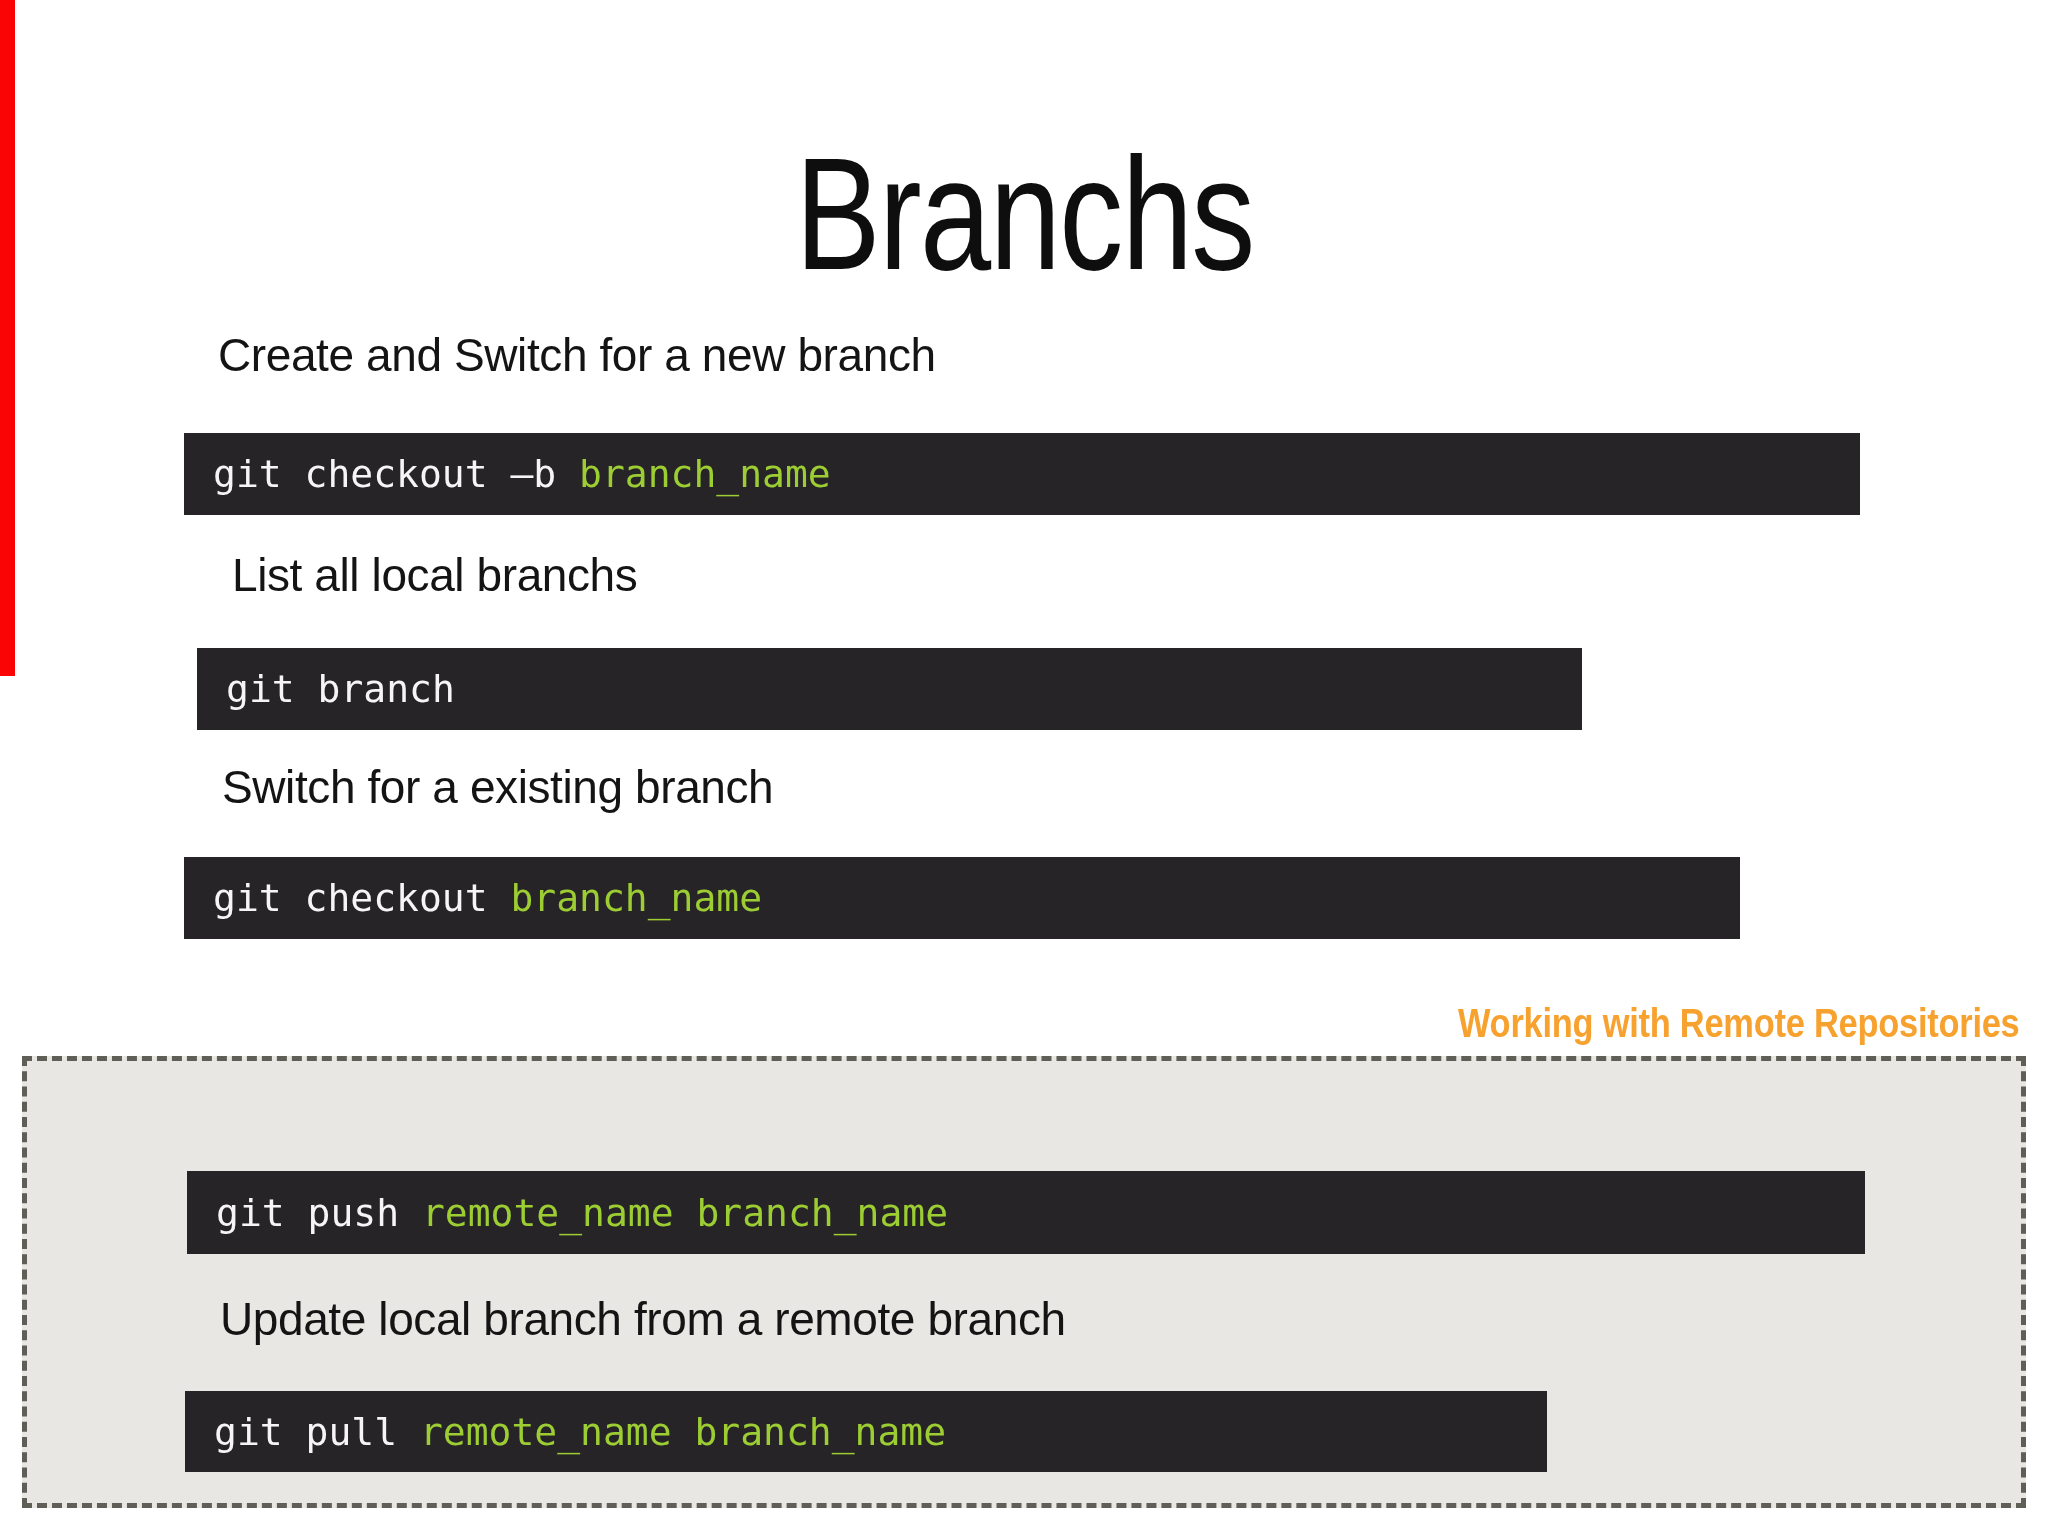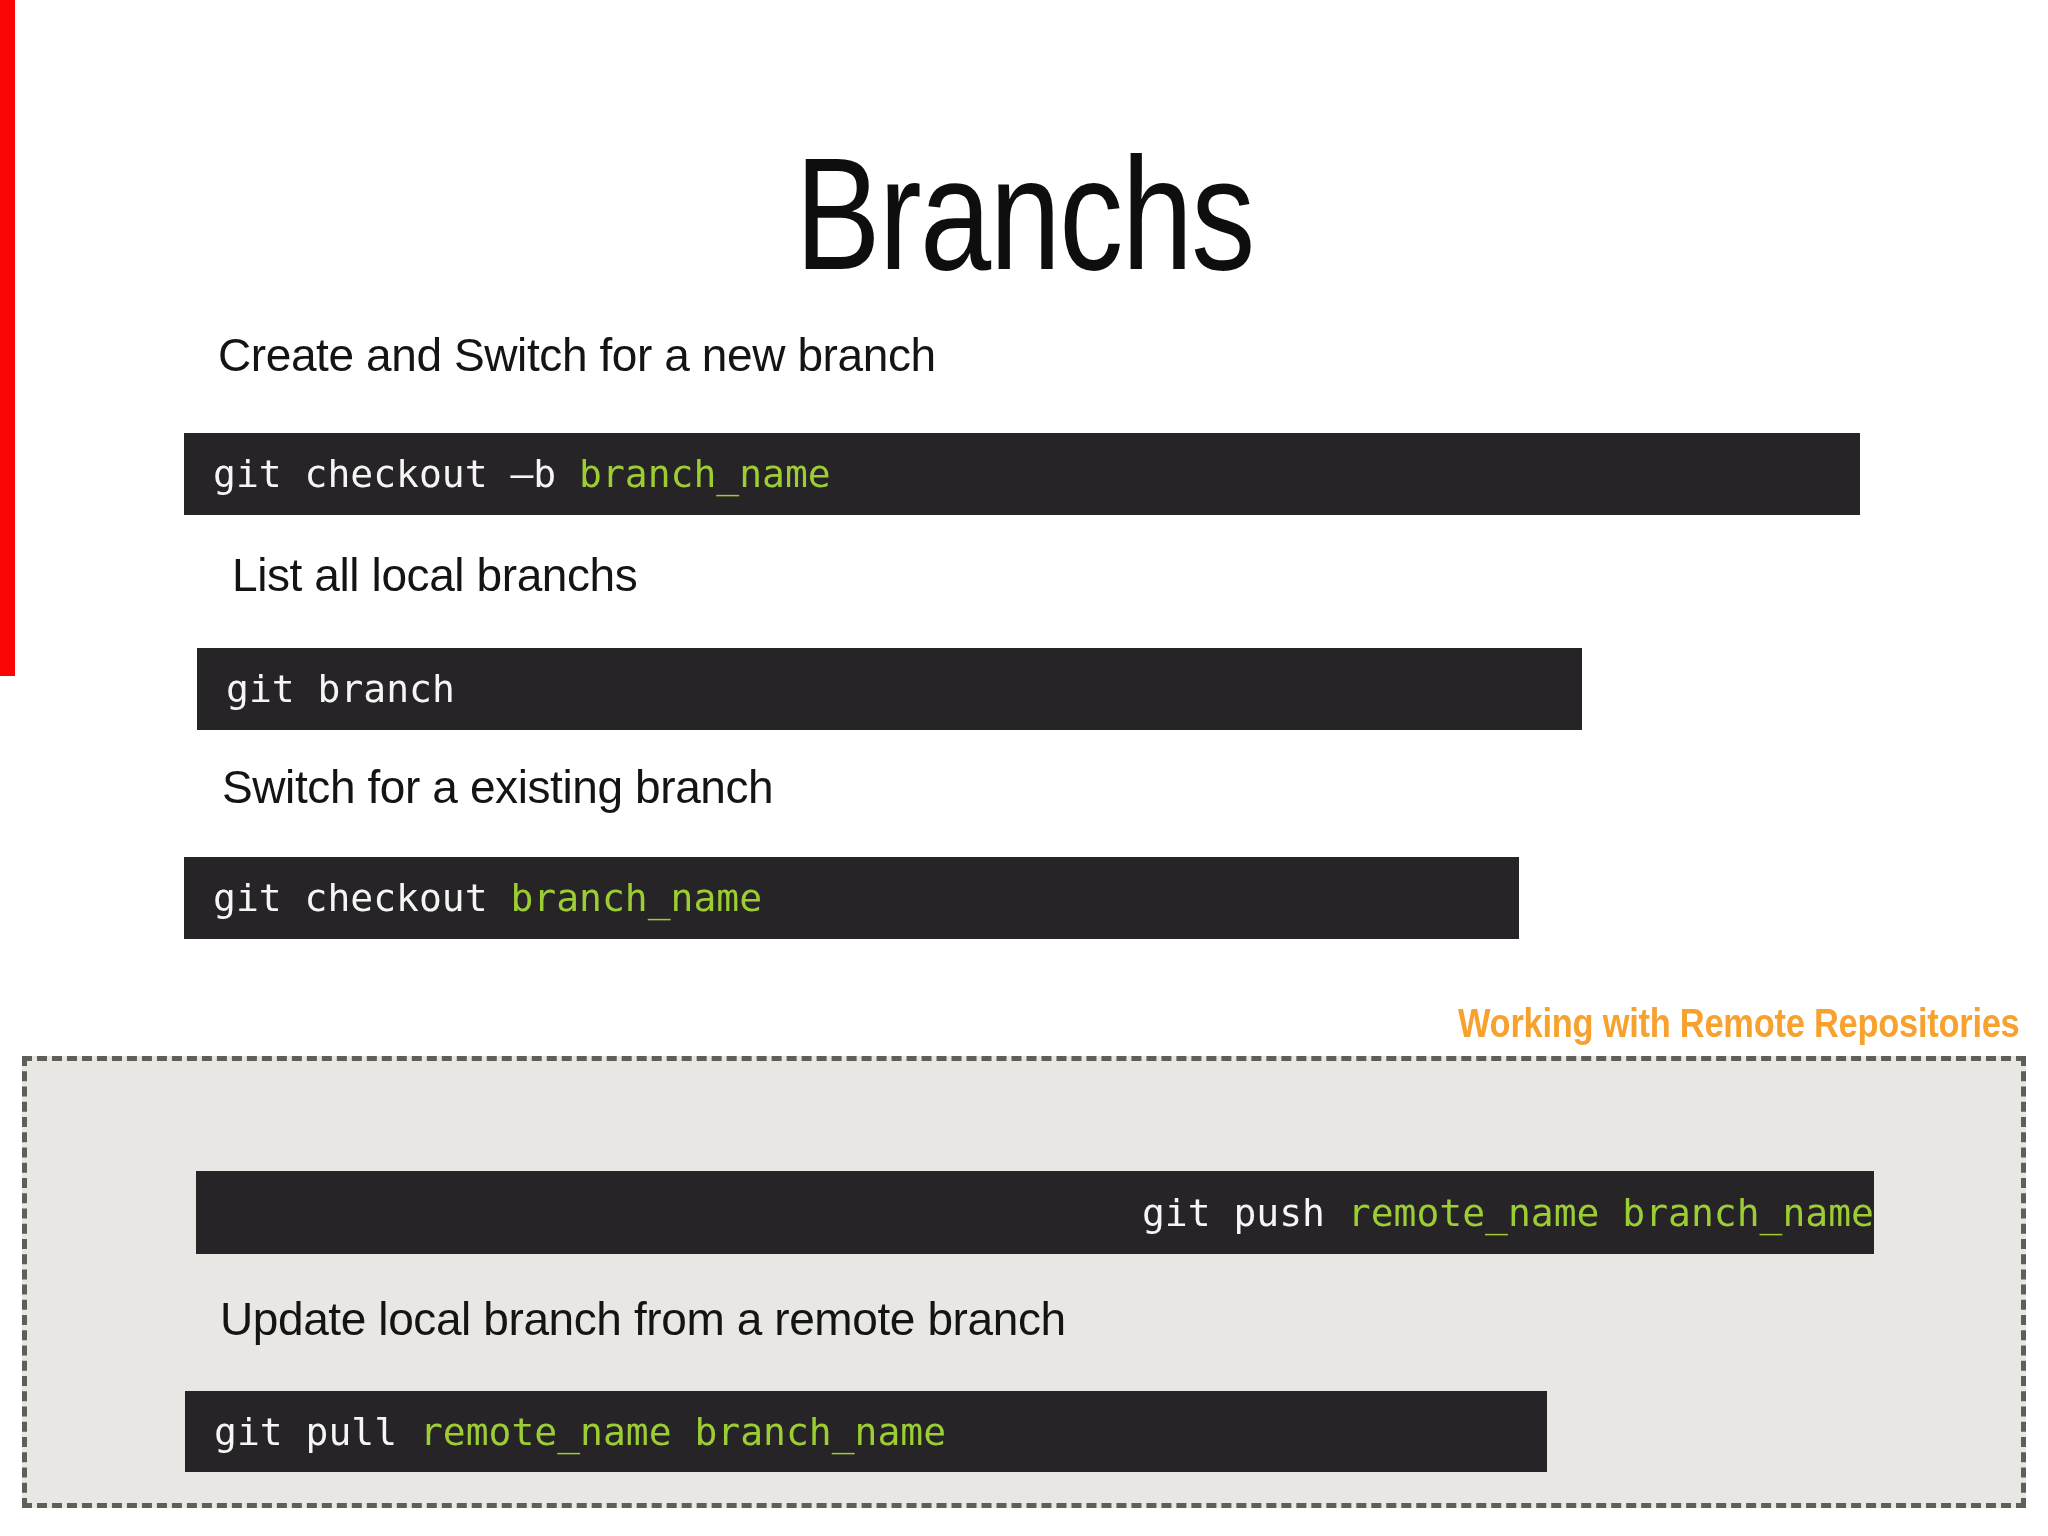--- a/index.html
+++ b/index.html
@@ -84,29 +84,29 @@
   <div class="code-bar" style="left:184px; top:433px; width:1676px;">
     <span class="code-cmd">git checkout –b </span><span class="code-arg">branch_name</span>
   </div>
 
   <div class="label" style="left:232px; top:548px;">List all local branchs</div>
   <div class="code-bar" style="left:197px; top:648px; width:1385px;">
     <span class="code-cmd">git branch</span>
   </div>
 
   <div class="label" style="left:222px; top:760px;">Switch for a existing branch</div>
-  <div class="code-bar" style="left:184px; top:857px; width:1335px;">
+  <div class="code-bar" style="left:184px; top:857px; width:1556px;">
     <span class="code-cmd">git checkout </span><span class="code-arg">branch_name</span>
   </div>
 
   <div class="remote-heading">Working with Remote Repositories</div>
 
   <div class="remote-box"></div>
 
-  <div class="code-bar" style="left:196px; top:1171px; width:1678px; height:83px;justify-content:flex-end;">
+  <div class="code-bar" style="left:187px; top:1171px; width:1678px; height:83px;">
     <span class="code-cmd">git push </span><span class="code-arg">remote_name branch_name</span>
   </div>
 
   <div class="label" style="left:220px; top:1292px;">Update local branch from a remote branch</div>
   <div class="code-bar" style="left:185px; top:1391px; width:1362px; height:81px;">
     <span class="code-cmd">git pull </span><span class="code-arg">remote_name branch_name</span>
   </div>
 
 </div>
 

